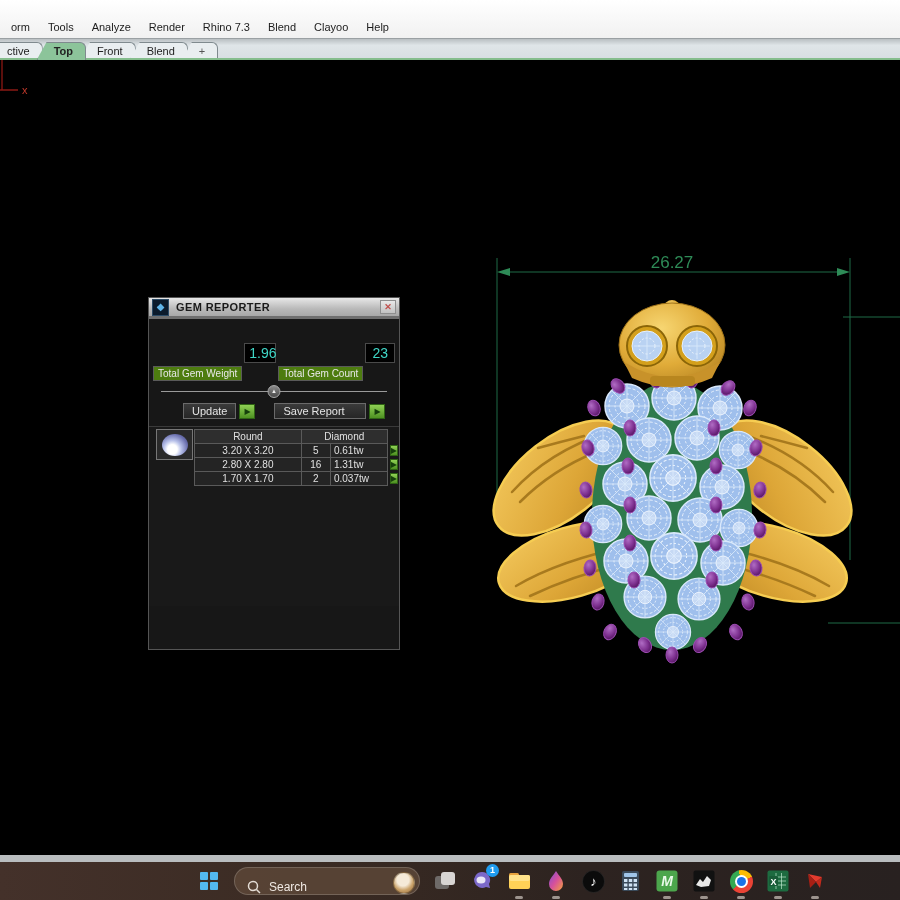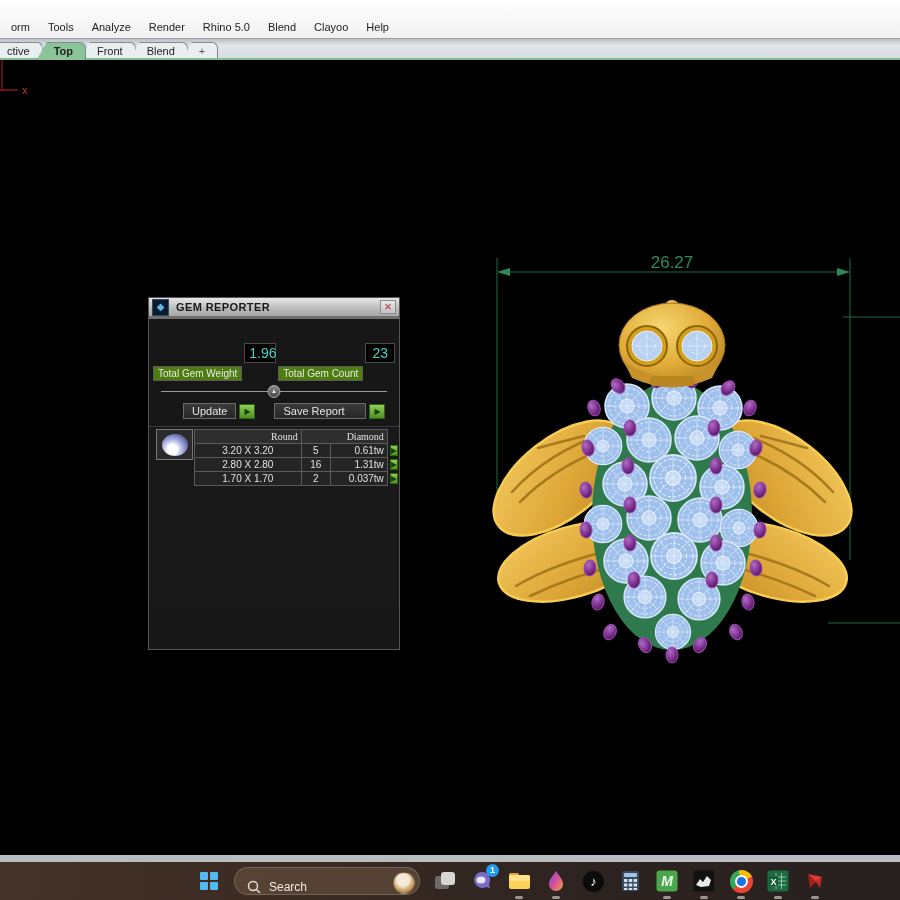--- a/index.html
+++ b/index.html
@@ -65,24 +65,24 @@
   .green-btn::before { content:"▶"; }
 
   .table-zone { position:relative; margin-top:7px; height:180px; background:#191919;
                 border-top:1px solid #3a3a3a; }
   .gem-thumb { position:absolute; left:7px; top:2px; width:37px; height:31px;
                background:#2a2a2a; border:1px solid #777; display:flex; align-items:center; justify-content:center; }
   .gem-thumb .ball { width:26px; height:22px; border-radius:50%;
         background:radial-gradient(circle at 40% 70%, #ffffff 0 22%, #b9c2ea 40%, #6a6fae 70%, #3c3f6e 100%); }
   .gtable { position:absolute; left:45px; top:2px; border-collapse:collapse; font-size:10px; color:#e0e0e0; }
   .gtable td, .gtable th { border:1px solid #5a5a5a; background:#242424; padding:1px 3px; font-weight:normal; }
-  .gtable th { background:#2e2e2e; text-align:right; font-size:10px;font-family:Liberation Serif, serif; }
+  .gtable th { background:#2e2e2e; text-align:center; font-size:10px; }
   .col-size { width:112px; text-align:center; }
   .col-count { width:30px; text-align:center; }
-  .col-wt { width:58px; text-align:right;margin-left:43px; }
+  .col-wt { width:58px; text-align:left;margin-left:43px; }
   .cell-btn { border:none !important; background:transparent !important; padding:0 0 0 2px !important; }
 
   .bottom-row { position:absolute; left:0; bottom:8px; width:100%; display:flex; align-items:center; padding:0 8px; }
   .combo { display:flex; width:137px; height:18px; border:1px solid #7a7a7a; background:#f2f2f2; }
   .combo-text { flex:1; font-size:10px; color:#111; padding:2px 4px; white-space:nowrap; overflow:hidden; }
   .combo-arrow { width:16px; background:linear-gradient(#fdfdfd,#cfcfcf); border-left:1px solid #9a9a9a;
                  color:#333; font-size:7px; line-height:16px; text-align:center; cursor:pointer; }
   .combo-arrow::before { content:"▼"; }
   .setmat { margin-left:12px; background:#3b3b3b; border:1px solid #5a5a5a; color:#e8e8e8;
             font-size:11px; padding:1px 7px; cursor:pointer; }
@@ -122,21 +122,21 @@
 </head>
 <body>
 
 <div class="screen">
 
   <div class="menubar">
     <span class="menu-item">orm</span>
     <span class="menu-item">Tools</span>
     <span class="menu-item">Analyze</span>
     <span class="menu-item">Render</span>
-    <span class="menu-item">Rhino 5.0</span>
+    <span class="menu-item">Rhino 7.3</span>
     <span class="menu-item">Blend</span>
     <span class="menu-item">Clayoo</span>
     <span class="menu-item">Help</span>
   </div>
 
   <div class="tabbar">
     <span class="vtab first">ctive</span>
     <span class="vtab active">Top</span>
     <span class="vtab">Front</span>
     <span class="vtab">Blend</span>

